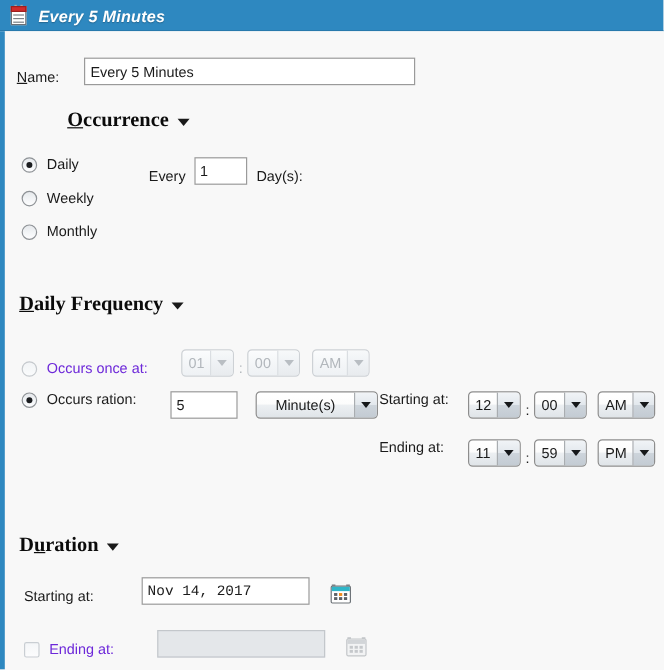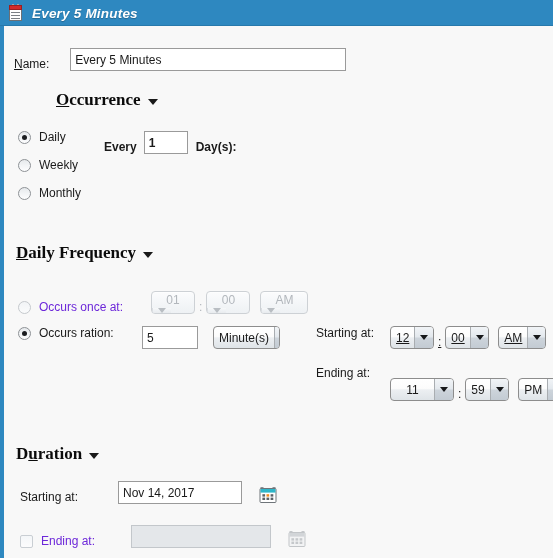--- a/index.html
+++ b/index.html
@@ -149,21 +149,20 @@
   .combo .btn i {
     display: block;
     width: 0; height: 0;
     border-left: 4px solid transparent;
     border-right: 4px solid transparent;
     border-top: 5px solid #16181a;
   }
   .combo.disabled {
     border: 1px solid #cdd1d5;
     background: linear-gradient(to bottom, #fbfcfd 0%, #f4f6f8 52%, #eef1f4 100%);
-    flex-direction: column;
   }
   .combo.disabled .val { color: #b2b7bc; }
   .combo.disabled .btn {
     border-left: 1px solid #dadee2;
     background: linear-gradient(to bottom, #f7f9fa 0%, #eef1f4 52%, #e8ebee 100%);
   }
   .combo.disabled .btn i { border-top-color: #b9bec3; }
 
   .colon { font-size: 12px; color: #1a1a1a; margin: 0 4px; }
   .colon.disabled { color: #b2b7bc; }
@@ -273,21 +272,21 @@
   </div>
   <div class="row" style="left:14px; top:132px;">
     <span class="radio"></span>
     <span class="label">Weekly</span>
   </div>
   <div class="row" style="left:14px; top:160px;">
     <span class="radio"></span>
     <span class="label">Monthly</span>
   </div>
 
-  <div class="row" style="left:100px; top:105px;font-weight:bold;">
+  <div class="row" style="left:120px; top:105px;">
     <span class="label">Every</span>
     <div class="textbox" style="margin-left:7px; width:44px;">1</div>
     <span class="label" style="margin-left:8px;">Day(s):</span>
   </div>
 
   <div class="section-header" style="left:12px; top:217px;">
     <span class="title"><span class="acc">D</span>aily Frequency</span>
     <span class="tri-down"></span>
   </div>
 
@@ -317,31 +316,31 @@
     </div>
   </div>
 
   <div class="row" style="left:14px; top:300px;">
     <span class="radio checked"></span>
     <span class="label">Occurs ration:</span>
   </div>
 
   <div class="textbox" style="position:absolute; left:138px; top:300px; width:56px;">5</div>
 
-  <div class="combo" style="position:absolute; left:209px; top:300px; width:67px;">
+  <div class="combo" style="position:absolute; left:209px; top:300px; width:102px;">
     <span class="val">Minute(s)</span>
     <span class="btn">
         <i></i>
       </span>
   </div>
 
   <div class="row" style="left:312px; top:300px;">
     <span class="label">Starting at:</span>
   </div>
-  <div class="row" style="left:386px; top:300px;text-decoration:underline;">
+  <div class="row" style="left:386px; top:300px;">
     <div class="combo" style="width:44px;">
       <span class="val">12</span>
       <span class="btn">
           <i></i>
         </span>
     </div>
     <span class="colon">:</span>
     <div class="combo" style="width:44px;">
       <span class="val">00</span>
       <span class="btn">
@@ -354,21 +353,21 @@
       <span class="btn">
           <i></i>
         </span>
     </div>
   </div>
 
   <div class="row" style="left:312px; top:340px;">
     <span class="label">Ending at:</span>
   </div>
   <div class="row" style="left:386px; top:340px;">
-    <div class="combo" style="width:64px;margin-top:12px;">
+    <div class="combo" style="width:44px;">
       <span class="val">11</span>
       <span class="btn">
           <i></i>
         </span>
     </div>
     <span class="colon">:</span>
     <div class="combo" style="width:44px;">
       <span class="val">59</span>
       <span class="btn">
           <i></i>
@@ -383,21 +382,21 @@
     </div>
   </div>
 
   <div class="section-header" style="left:12px; top:418px;">
     <span class="title">D<span class="acc">u</span>ration</span>
     <span class="tri-down"></span>
   </div>
 
   <div class="row" style="left:16px; top:455px;">
     <span class="label" style="width:98px;">Starting at:</span>
-    <div class="textbox" style="width:124px;">Nov 14, 2017</div>
+    <div class="textbox" style="width:140px;font-family:Liberation Mono, monospace;">Nov 14, 2017</div>
     <span class="cal-icon" style="margin-left:17px;">
       <svg width="18" height="18" viewBox="0 0 18 18" xmlns="http://www.w3.org/2000/svg">
         <rect x="1.5" y="1" width="3" height="3" fill="#8b9096"></rect>
         <rect x="13.5" y="1" width="3" height="3" fill="#8b9096"></rect>
         <rect x="1" y="2.5" width="16" height="14" rx="1" fill="#ffffff" stroke="#6e7479" stroke-width="1"></rect>
         <rect x="1.5" y="3" width="15" height="3.6" fill="#2fb6c9"></rect>
         <rect x="3.4" y="8.2" width="2.7" height="2.4" fill="#5b6166"></rect>
         <rect x="7.5" y="8.2" width="2.7" height="2.4" fill="#ef8b1c"></rect>
         <rect x="11.6" y="8.2" width="2.7" height="2.4" fill="#5b6166"></rect>
         <rect x="3.4" y="11.6" width="2.7" height="2.4" fill="#5b6166"></rect>

